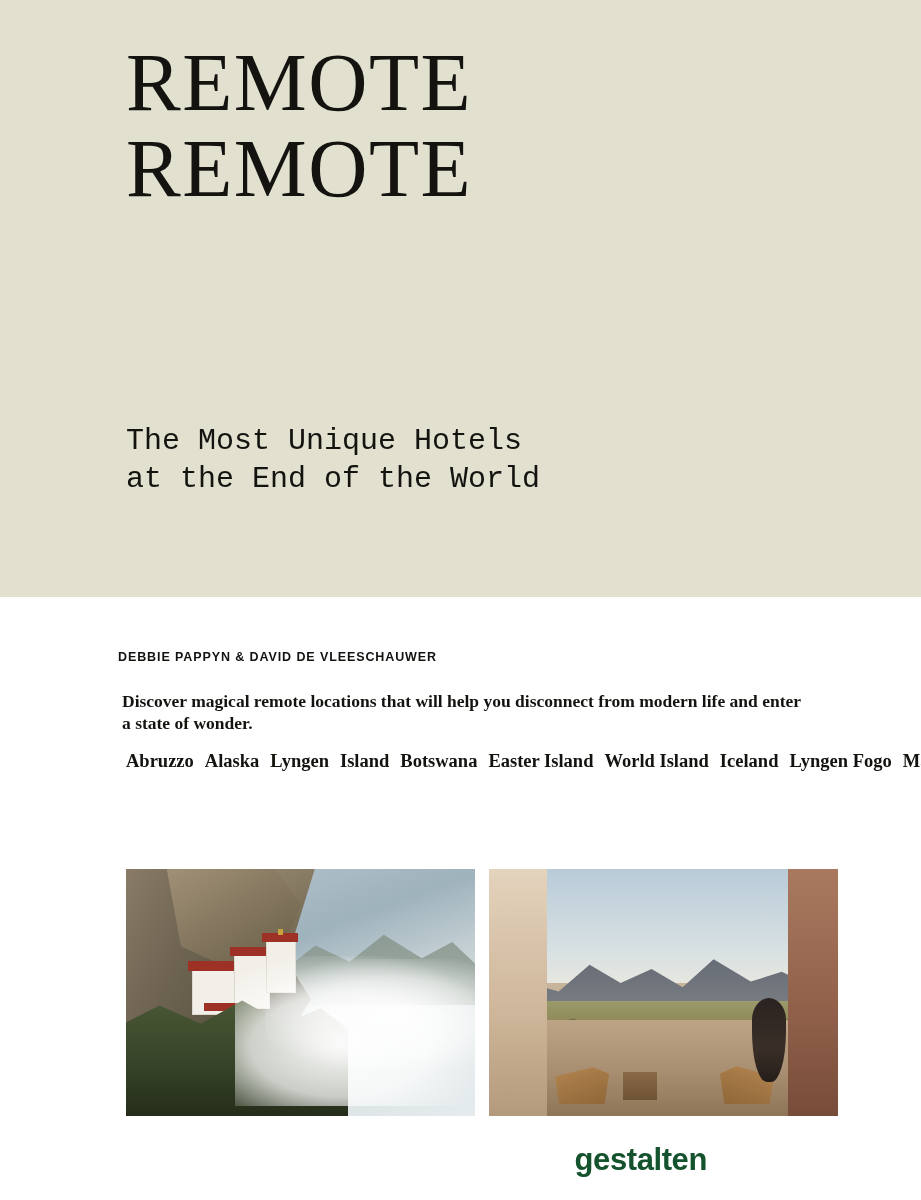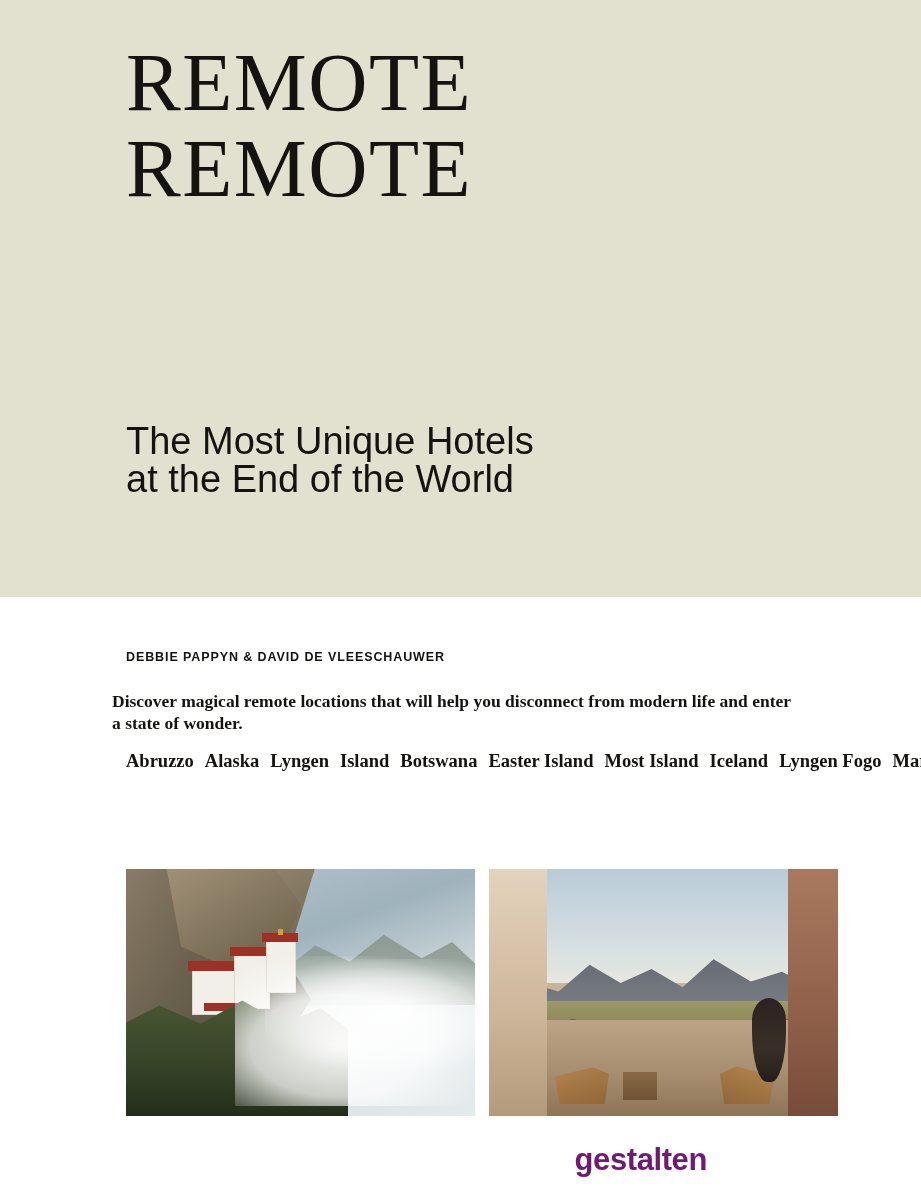--- a/index.html
+++ b/index.html
@@ -42,40 +42,40 @@
     letter-spacing: 1.5px;
     color: #15130f;
     font-weight: 400;
     white-space: nowrap;
   }
   .subtitle {
     position: absolute;
     left: 126px;
     top: 422px;
     width: 600px;
-    font-family: Liberation Sans, sans-serif;
-    font-size: 38px;
+    font-family: Liberation Mono, monospace;
+    font-size: 30px;
     line-height: 38px;
     color: #15130f;
     font-weight: 400;
   }
   
   .authors {
     position: absolute;
-    left: 126px;
+    left: 118px;
     top: 650px;
     font-family: "Liberation Sans", sans-serif;
     font-size: 12.5px;
     font-weight: 700;
     letter-spacing: 0.9px;
     color: #15130f;
   }
   .blurb {
     position: absolute;
-    left: 112px;
+    left: 122px;
     top: 690px;
     width: 690px;
     font-family: "Liberation Serif", serif;
     font-weight: 700;
     font-size: 17.5px;
     line-height: 22px;
     color: #15130f;
   }
   .locations {
     position: absolute;
@@ -288,21 +288,21 @@
   }
   
   .publisher {
     position: absolute;
     right: 83px;
     top: 1142px;
     font-family: "Liberation Sans", sans-serif;
     font-weight: 700;
     font-size: 31px;
     letter-spacing: -0.4px;
-    color: #701a75;
+    color: #14532d;
   }
 </style>
 </head>
 <body>
 
 <div class="page">
 
   <div class="hero">
     <div class="title-block">
       <div class="title-line">REMOTE</div>
@@ -312,21 +312,21 @@
       <div>The Most Unique Hotels</div>
       <div>at the End of the World</div>
     </div>
   </div>
 
   <div class="authors">DEBBIE PAPPYN &amp; DAVID DE VLEESCHAUWER</div>
 
   <div class="blurb">Discover magical remote locations that will help you disconnect from modern life and enter a state of wonder.</div>
 
   <div class="locations">
-    <span>Abruzzo</span><span>Alaska</span><span>Lyngen</span><span>Island</span><span>Botswana</span><span>Easter Island</span><span>Most Island</span><span>Iceland</span><span>Lyngen Fogo</span><span>Marathi Island</span>
+    <span>Abruzzo</span><span>Alaska</span><span>Lyngen</span><span>Island</span><span>Botswana</span><span>Easter Island</span><span>World Island</span><span>Iceland</span><span>Lyngen Fogo</span><span>Marathi Island</span>
   </div>
 
   <div class="images">
     <div class="photo photo-bhutan">
       <div class="far-ridge"></div>
       <div class="cliff"></div>
       <div class="cliff-rock-top"></div>
       <div class="monastery">
         <div class="m-wall" style="left:6px; top:40px; width:44px; height:44px;"></div>
         <div class="m-roof" style="left:2px; top:32px; width:52px; height:10px;"></div>

